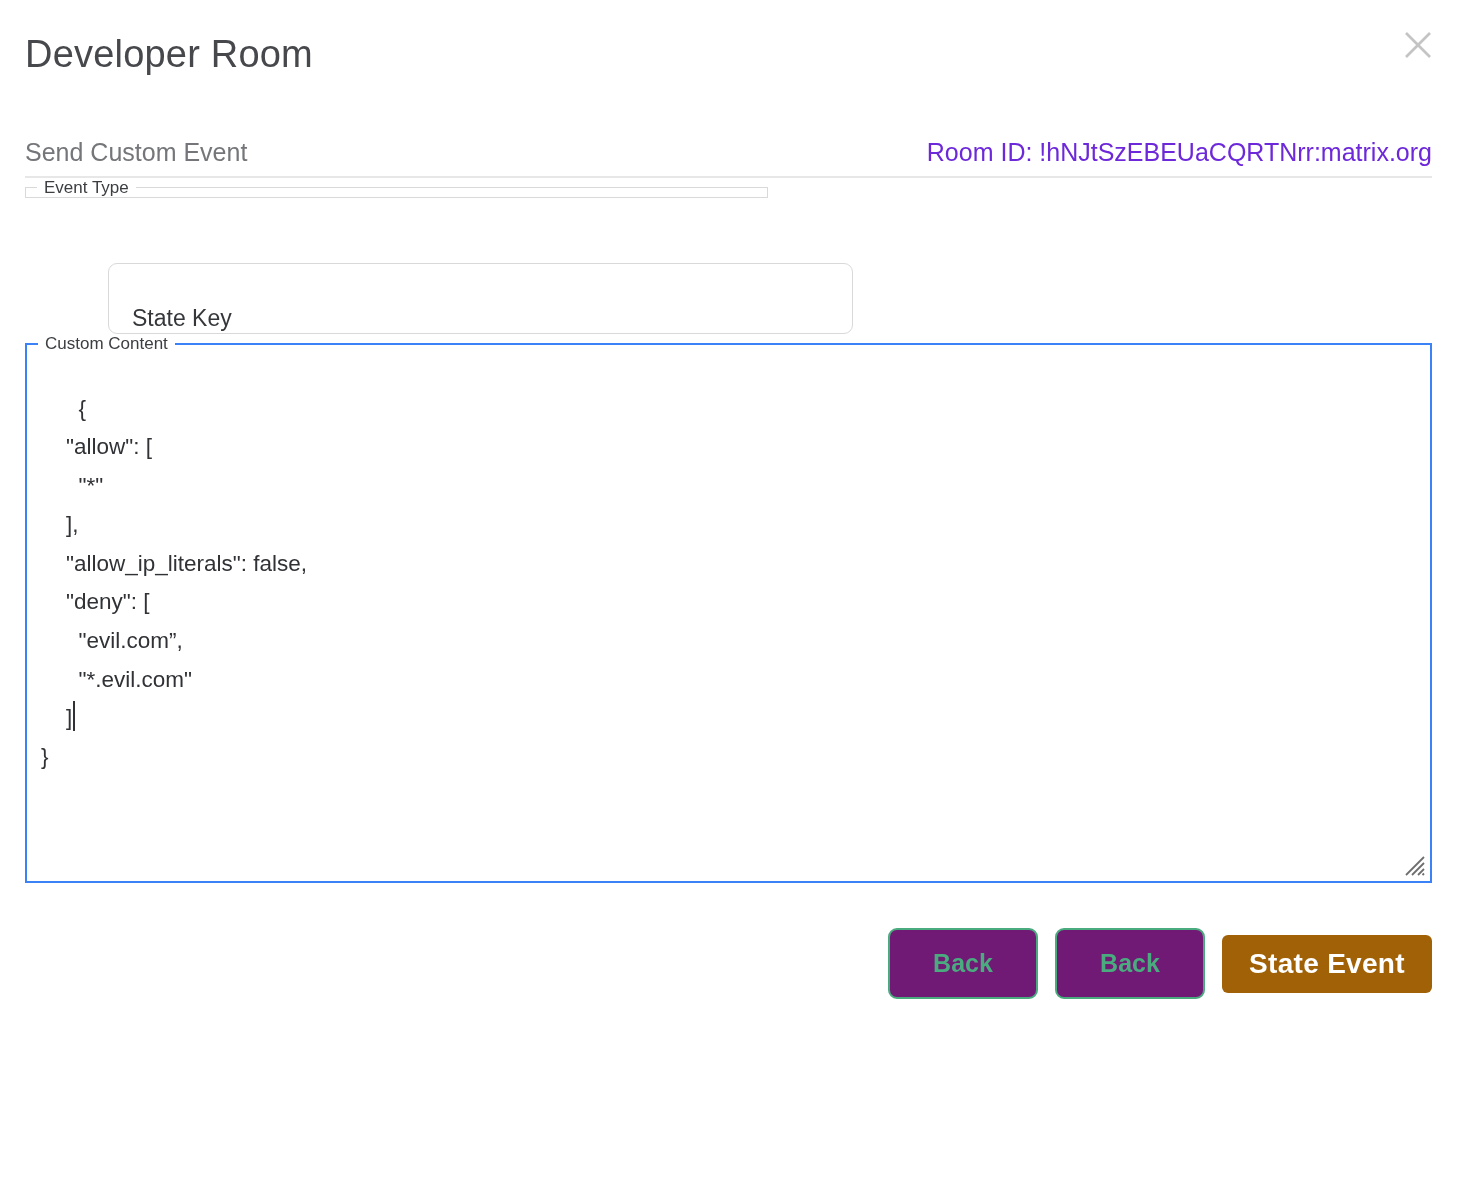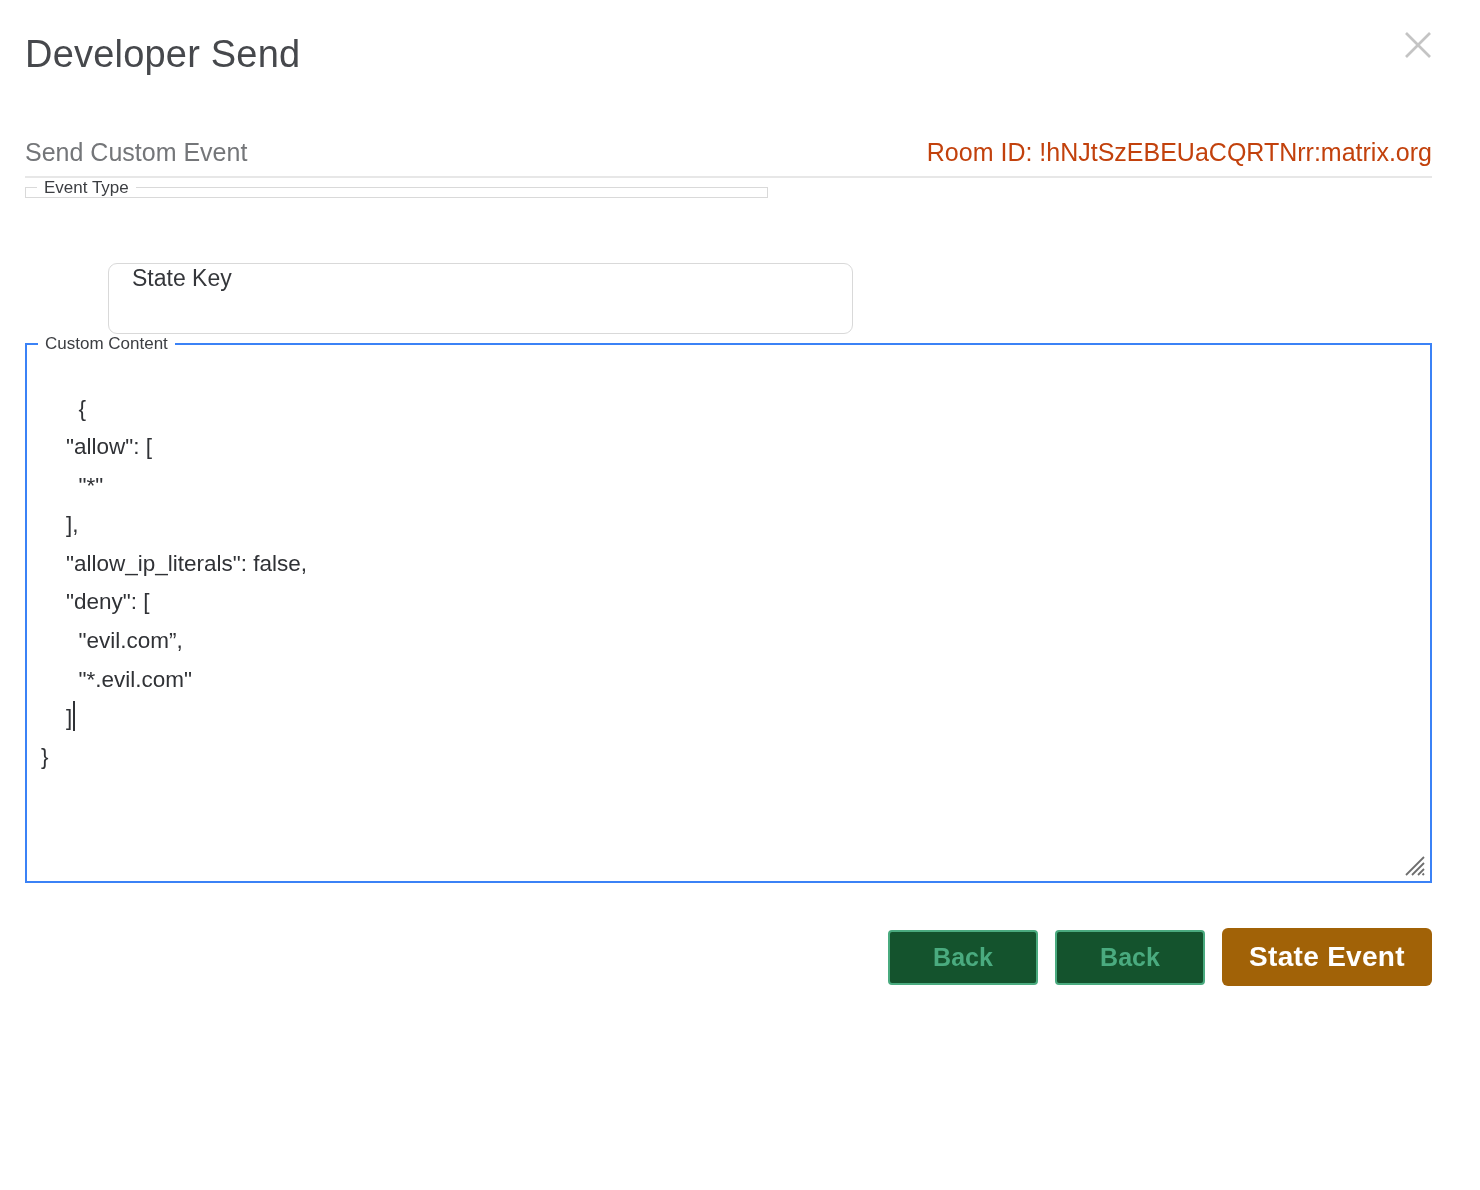--- a/index.html
+++ b/index.html
@@ -48,21 +48,21 @@
     padding-bottom: 9px;
     border-bottom: 2px solid #e7e7e7;
     text-align: right;
   }
   .section-title {
     font-size: 25px;
     color: #747679;
   }
   .room-id {
     font-size: 25px;
-    color: #c2410c;
+    color: #6d28d9;
   }
 
   
   fieldset.field {
     margin: 0;
     padding: 0;
     border: 1.5px solid #d9d9d9;
     border-radius: 0;
     background: #fff;
   }
@@ -91,21 +91,21 @@
   }
   .state-key-box {
     box-sizing: border-box;
     margin-top: 65px;
     margin-left: 83px;
     width: 745px;
     height: 71px;
     border: 1.5px solid #d9d9d9;
     border-radius: 9px;
     display: flex;
-    align-items: flex-start;
+    align-items: flex-end;
     padding-left: 21px;
   }
   .state-key-box input {
     border: none;
     outline: none;
     background: transparent;
     width: 680px;
     font-family: "Liberation Sans", sans-serif;
     font-size: 23px;
     color: #303236;
@@ -164,26 +164,26 @@
     align-items: center;
     gap: 17px;
     margin-top: 45px;
   }
   .btn {
     font-family: "Liberation Sans", sans-serif;
     cursor: pointer;
   }
   .btn-outline {
     box-sizing: border-box;
-    height: 55px;
+    height: 71px;
     min-width: 150px;
     padding: 0 36px;
-    background: #14532d;
+    background: #701a75;
     border: 2px solid #4aab7f;
-    border-radius: 4px;
+    border-radius: 9px;
     color: #4aab7f;
     font-size: 25px;
     font-weight: 700;
   }
   .btn-filled {
     box-sizing: border-box;
     height: 58px;
     min-width: 210px;
     padding: 0 26px;
     background: #a16207;
@@ -193,21 +193,21 @@
     font-size: 28px;
     font-weight: 700;
     letter-spacing: 0.3px;
   }
 </style>
 </head>
 <body>
 
 <div class="page">
 
-  <h1 class="dialog-title">Developer Send</h1>
+  <h1 class="dialog-title">Developer Room</h1>
 
   <button class="close-btn" aria-label="Close">
     <svg width="32" height="32" viewBox="0 0 32 32">
       <line x1="4" y1="4" x2="28" y2="28" stroke="#c4c4c4" stroke-width="2.6"></line>
       <line x1="28" y1="4" x2="4" y2="28" stroke="#c4c4c4" stroke-width="2.6"></line>
     </svg>
   </button>
 
   <div class="section-header">
     <div class="section-title">Send Custom Event</div>

